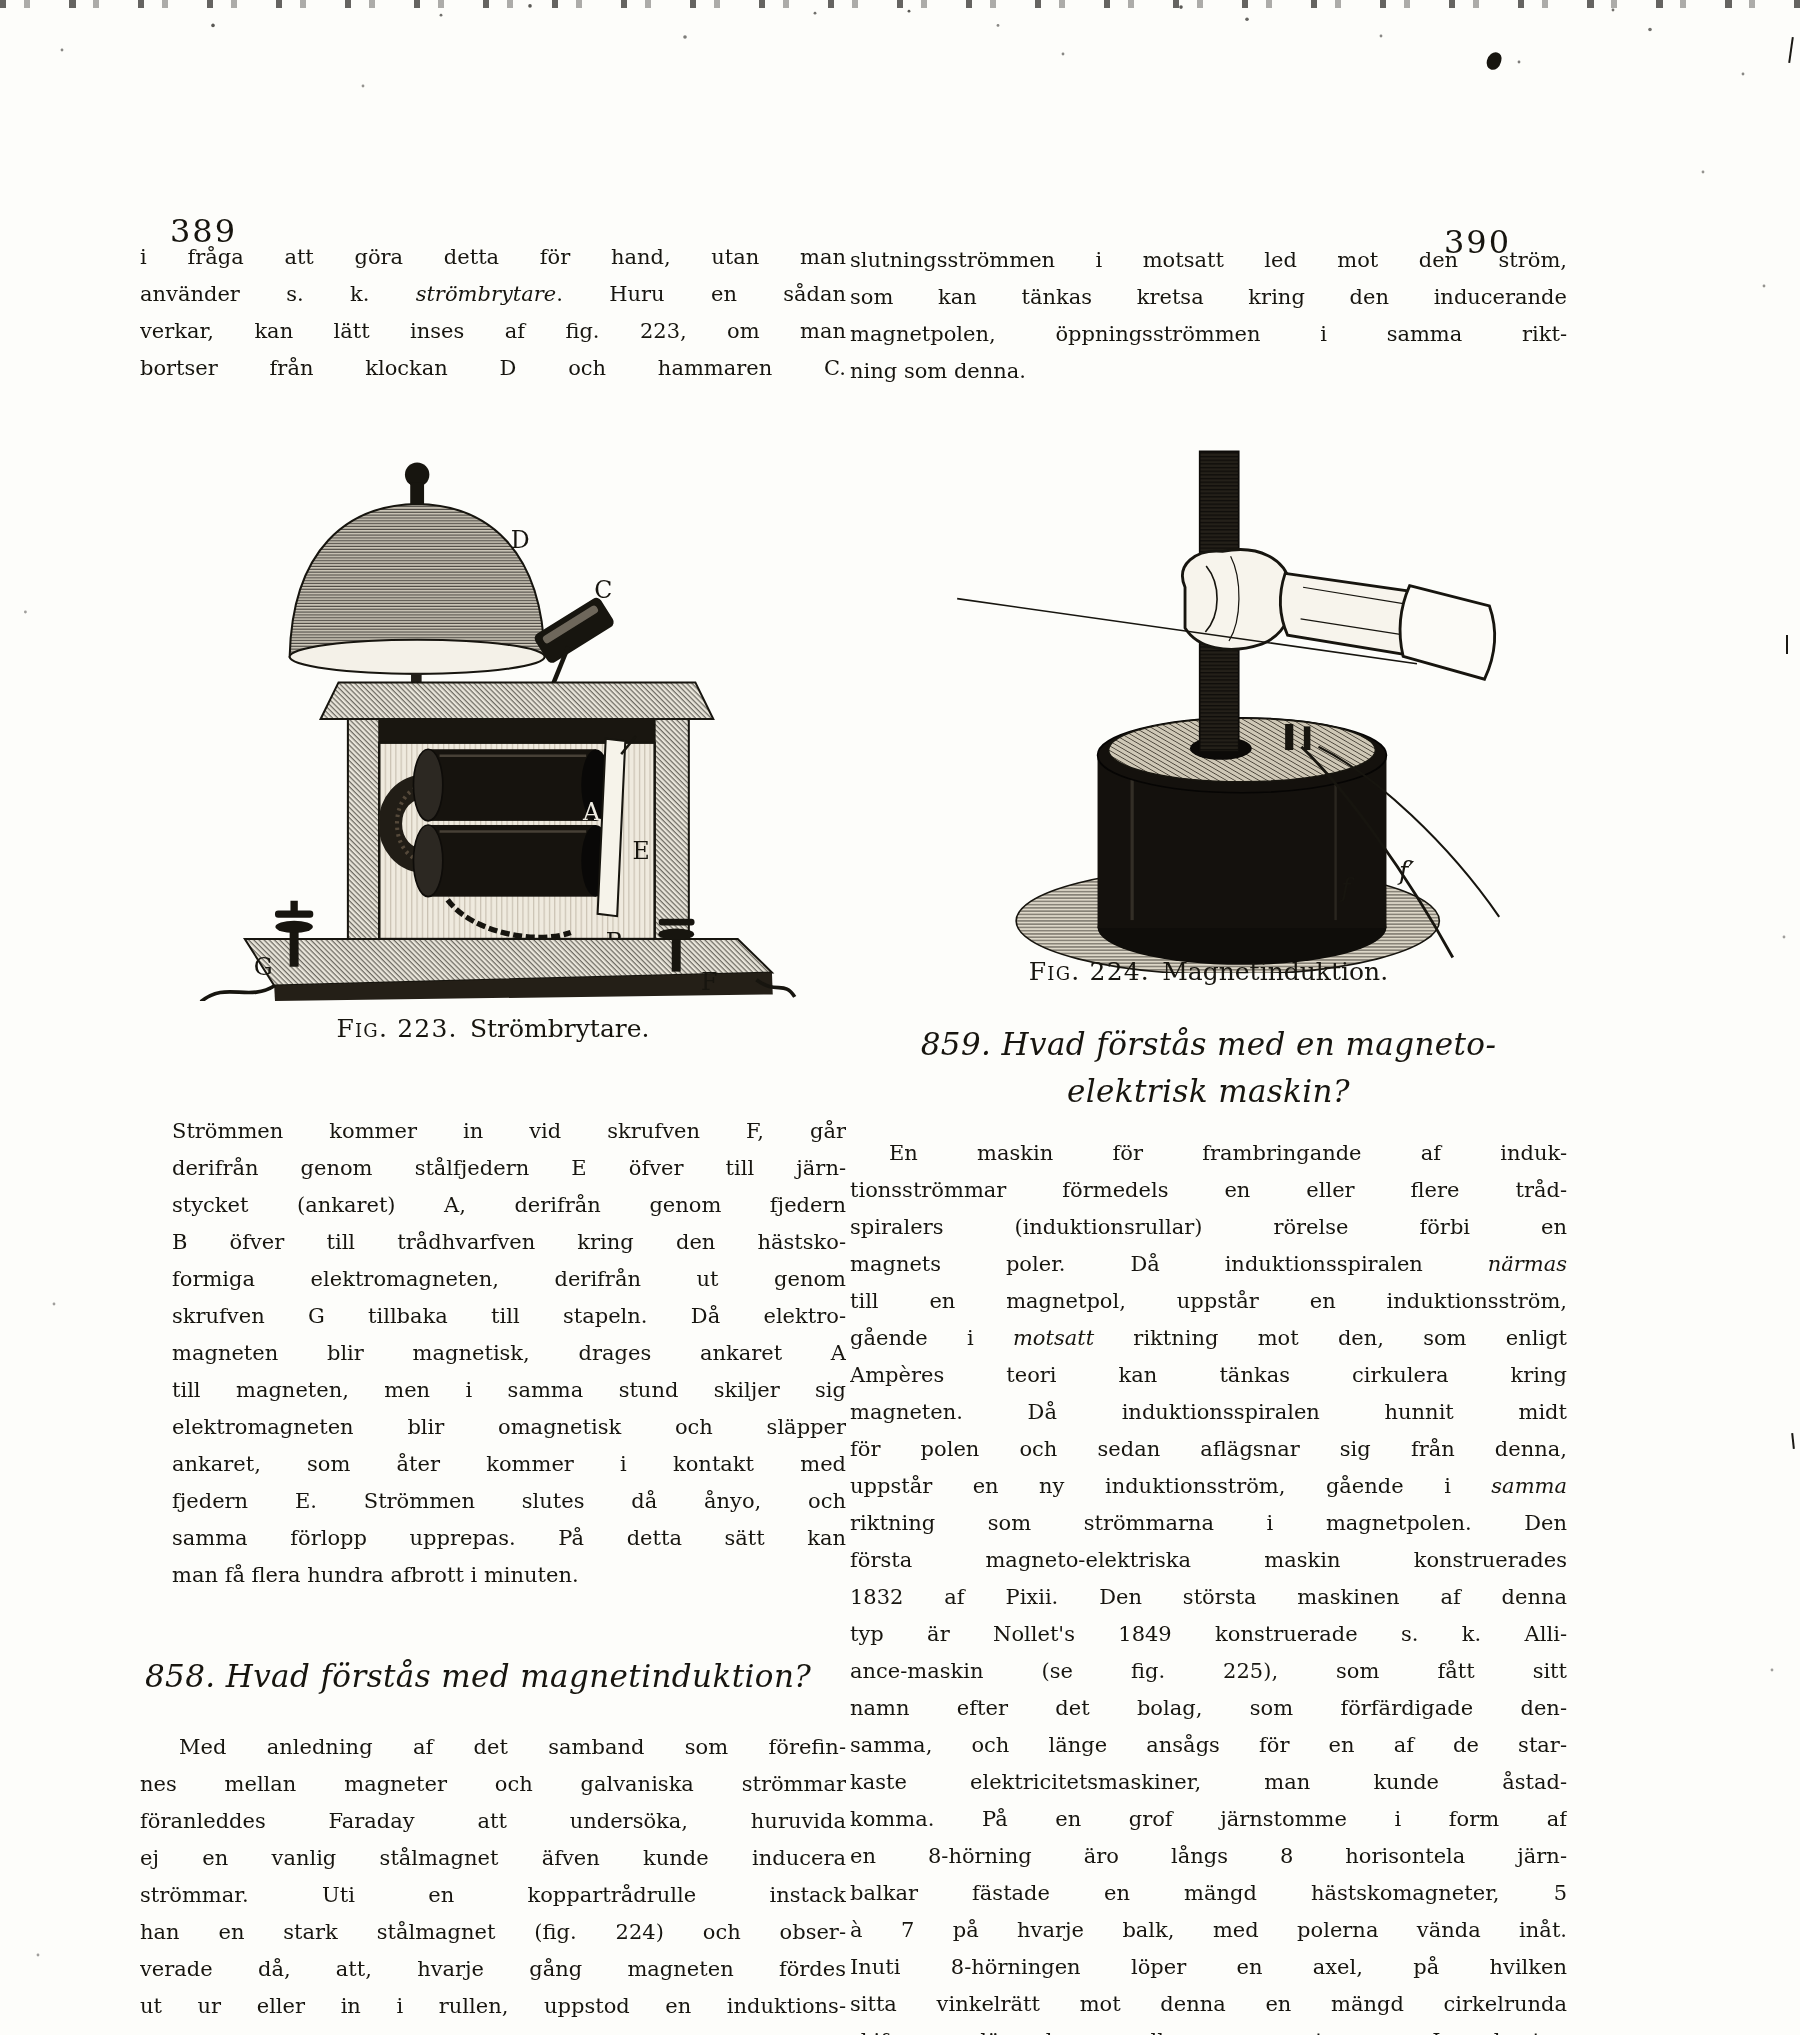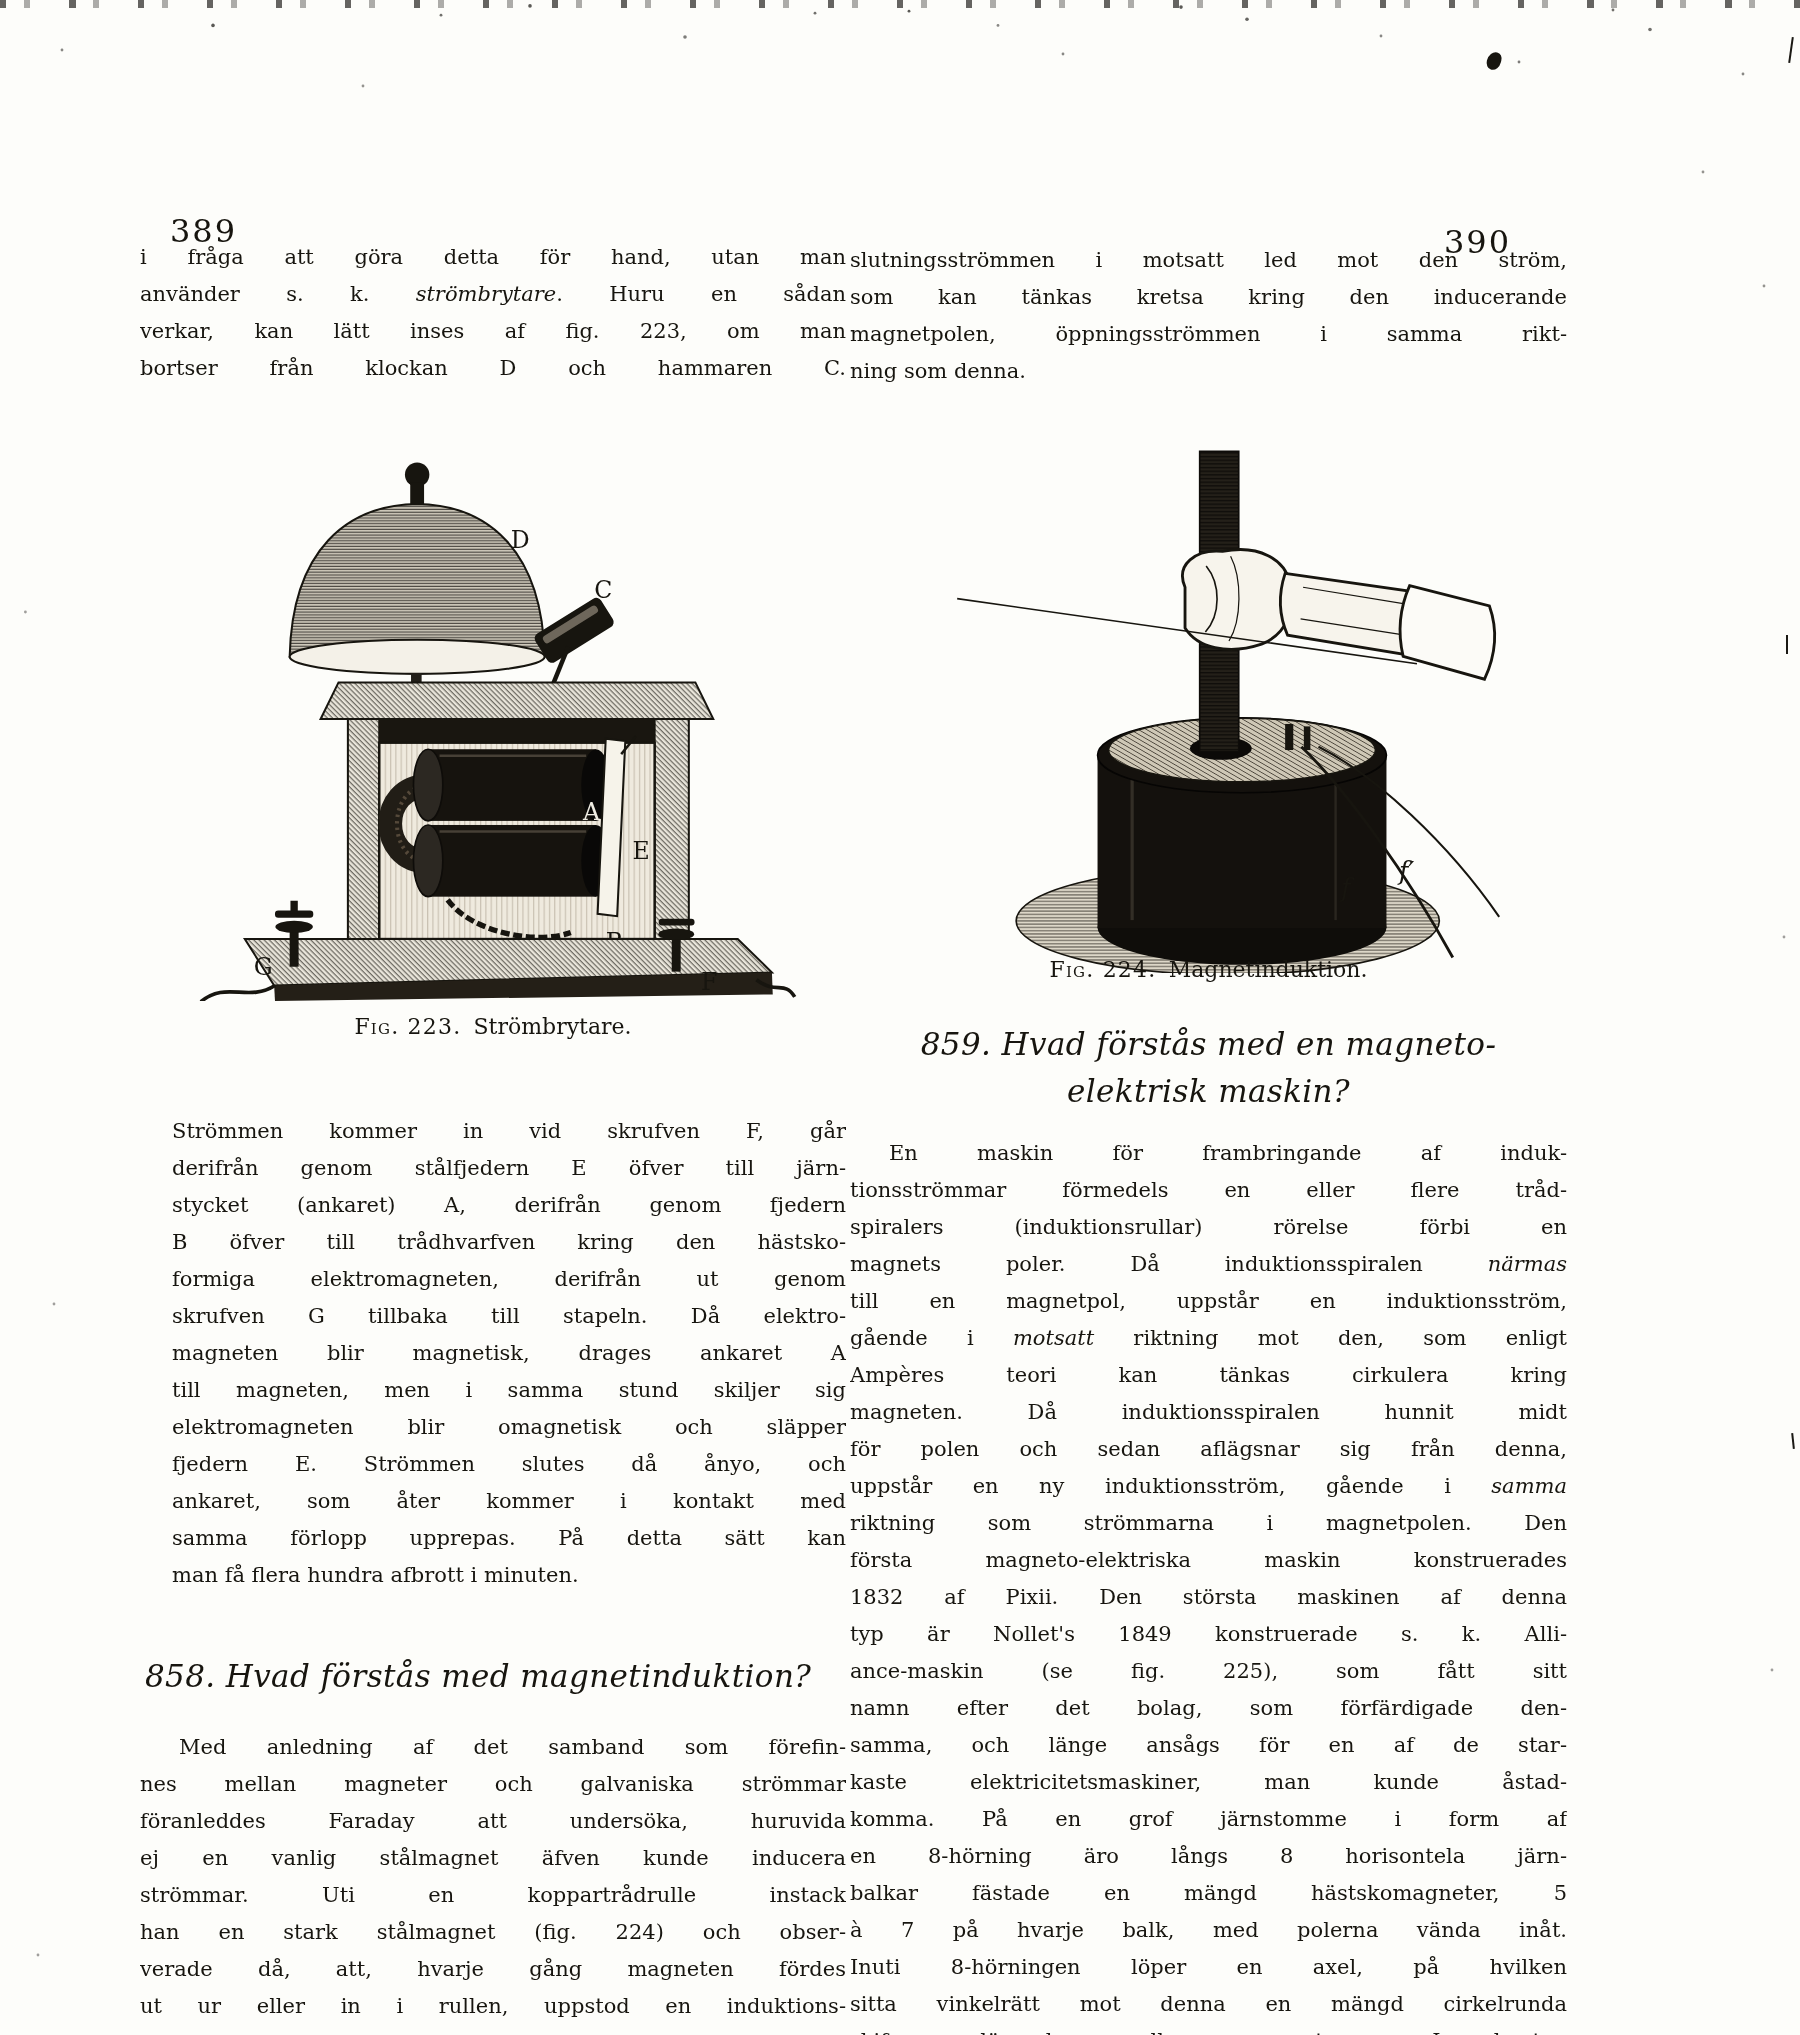--- a/index.html
+++ b/index.html
@@ -8,21 +8,21 @@
   .pno{position:absolute;font-size:32px;letter-spacing:2px;}
   .col{position:absolute;top:0;}
   .para{position:absolute;font-size:21px;line-height:37px;left:0;right:0;}
   .tl{height:37px;overflow:hidden;}
   .j{text-align:justify;}
   .j::after{content:"";display:inline-block;width:100%;height:0;}
   .l{text-align:left;}
   .ind{text-indent:39px;}
   .head{position:absolute;font-style:italic;font-size:31px;letter-spacing:0.4px;}
   .center{left:0;right:0;text-align:center;}
-  .caption{position:absolute;left:0;right:0;text-align:center;font-size:22px;}
+  .caption{position:absolute;left:0;right:0;text-align:center;font-size:25px;}
   .sc{font-variant:small-caps;letter-spacing:1.2px;margin-right:12.2px;}
   .fig{position:absolute;}
   .figlab{font-size:58px;font-family:"DejaVu Serif",serif;fill:#17150f;}
   .figlab-w{font-size:58px;font-family:"DejaVu Serif",serif;fill:#efece2;}
   .figlab-i{font-size:62px;font-style:italic;font-family:"DejaVu Serif",serif;fill:#17150f;}
   
   .edge-top{position:absolute;top:0;left:0;width:100%;height:8.1px;opacity:.75;
     background:repeating-linear-gradient(90deg,rgba(15,13,10,.85) 0 6.5px,transparent 6.5px 23.6px,
                rgba(15,13,10,.45) 23.6px 30px,transparent 30px 69px);}
   .blob{position:absolute;left:1487px;top:52px;width:14px;height:18px;background:#17150f;
@@ -157,22 +157,22 @@
     <div class="para" style="top:1113px;margin-left:32px;">
         <div class="tl j">Strömmen kommer in vid skrufven F, går</div>
         <div class="tl j">derifrån genom stålfjedern E öfver till järn-</div>
         <div class="tl j">stycket (ankaret) A, derifrån genom fjedern</div>
         <div class="tl j">B öfver till trådhvarfven kring den hästsko-</div>
         <div class="tl j">formiga elektromagneten, derifrån ut genom</div>
         <div class="tl j">skrufven G tillbaka till stapeln. Då elektro-</div>
         <div class="tl j">magneten blir magnetisk, drages ankaret A</div>
         <div class="tl j">till magneten, men i samma stund skiljer sig</div>
         <div class="tl j">elektromagneten blir omagnetisk och släpper</div>
+        <div class="tl j">ankaret, som åter kommer i kontakt med</div>
         <div class="tl j">fjedern E. Strömmen slutes då ånyo, och</div>
-        <div class="tl j">ankaret, som åter kommer i kontakt med</div>
         <div class="tl j">samma förlopp upprepas. På detta sätt kan</div>
         <div class="tl l">man få flera hundra afbrott i minuten.</div>
       </div>
 
     <div class="head" style="top:1658px;left:4.9px;">858. Hvad förstås med magnetinduktion?</div>
 
     <div class="para" style="top:1729px;">
         <div class="tl j ind">Med anledning af det samband som förefin-</div>
         <div class="tl j">nes mellan magneter och galvaniska strömmar</div>
         <div class="tl j">föranleddes Faraday att undersöka, huruvida</div>

